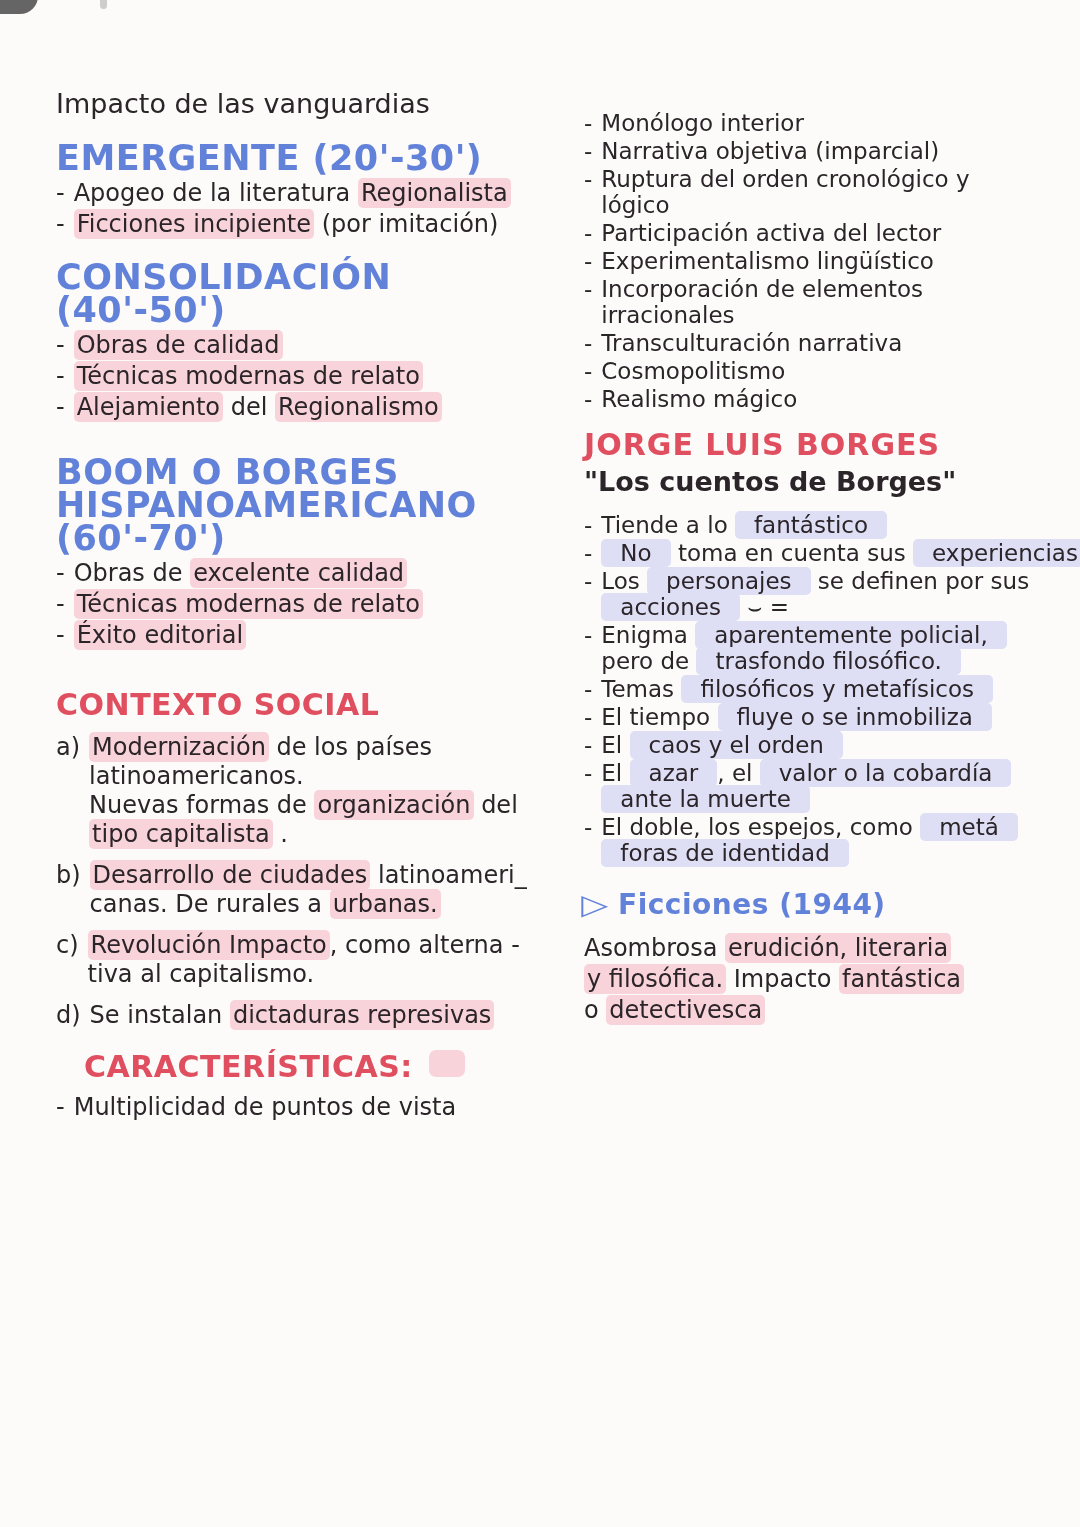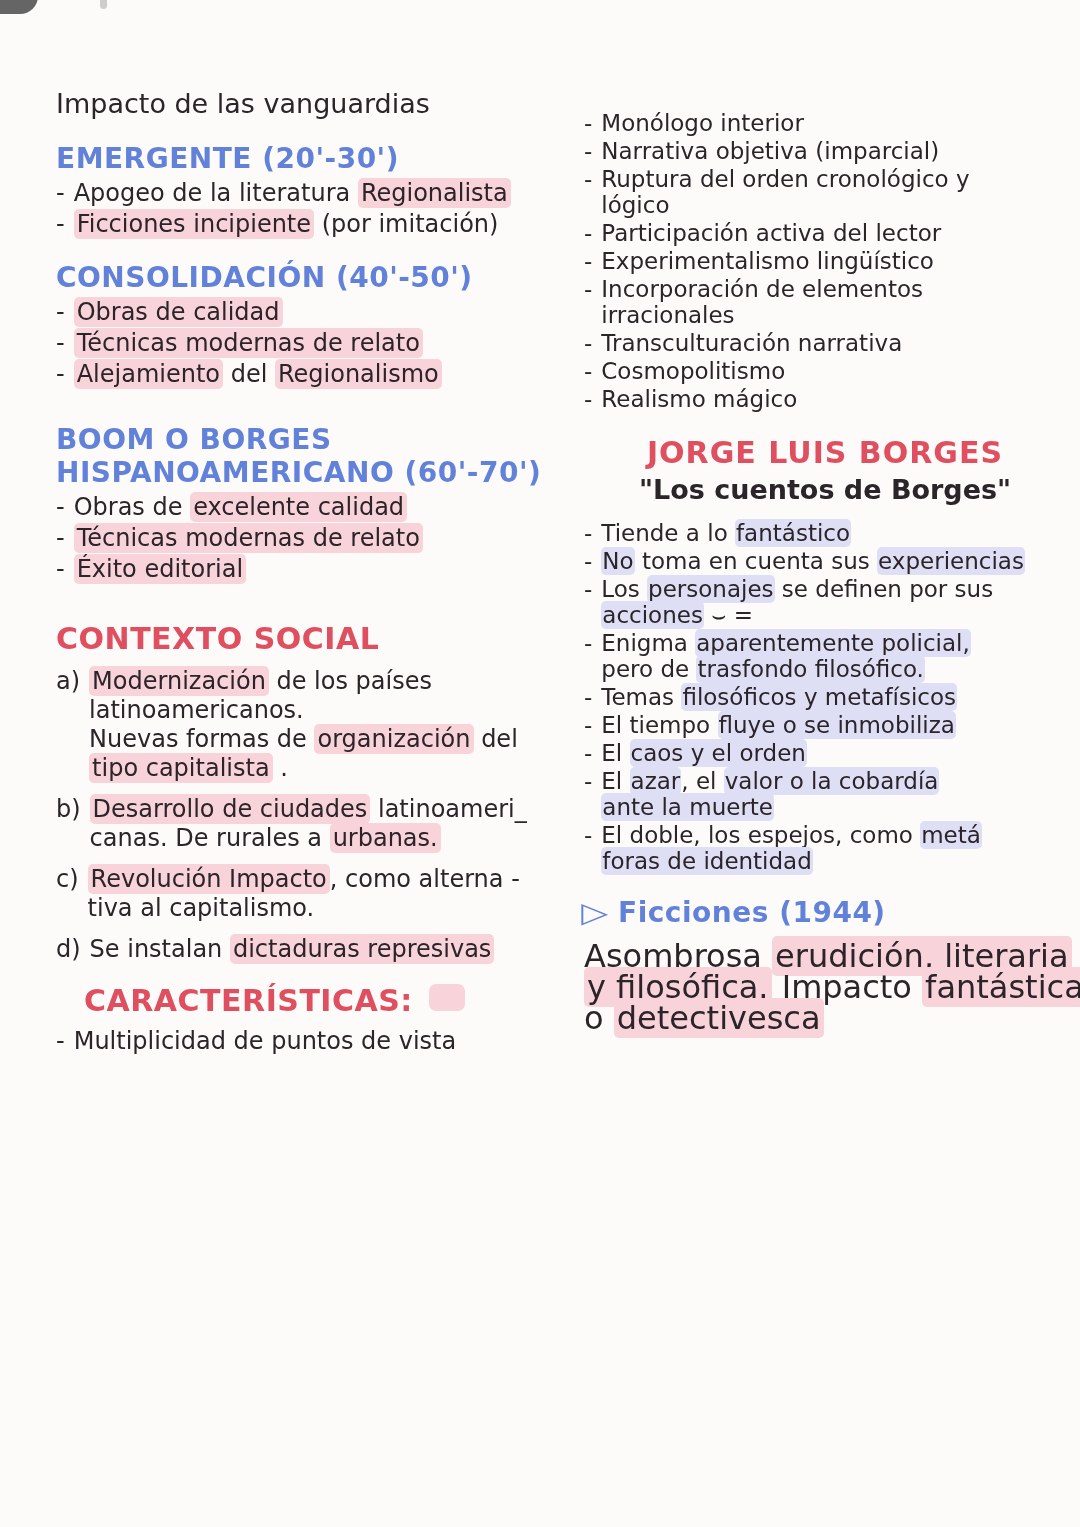--- a/index.html
+++ b/index.html
@@ -19,56 +19,56 @@
   .col{position:absolute;}
   .col-left{left:56px;top:78px;width:516px;}
   .col-right{left:584px;top:106px;width:482px;}
 
   h1.title{
     margin:0;font-size:46px;line-height:50px;font-weight:bold;
     color:var(--red,#e04f5f);letter-spacing:1.5px;white-space:nowrap;
   }
   .subtitle{font-size:27px;line-height:32px;margin-top:10px;}
 
-  h2{margin:0;font-weight:bold;font-size:28px;line-height:33px;letter-spacing:.5px;}
+  h2{margin:0;font-weight:bold;font-size:35px;line-height:33px;letter-spacing:.5px;}
   h2.blue{color:var(--blue,#6282da);}
   h2.red{color:var(--red,#e04f5f);font-size:30px;}
   .mt-sec{margin-top:22px;}
   .mt-sec-lg{margin-top:34px;}
   .mt-contexto{margin-top:38px;}
 
   .list{margin-top:4px;}
   .li{display:flex;align-items:flex-start;margin-top:2px;}
   .li .marker{flex:0 0 auto;margin-right:9px;white-space:pre;}
   .li .body{flex:1 1 auto;}
   .col-left .li{font-size:24px;line-height:29px;}
   .col-right .li{font-size:23px;line-height:26px;}
   .list-lettered .li{margin-top:12px;font-size:24px;line-height:29px;}
   .tline{white-space:nowrap;}
 
   .hl-pink{background:var(--pink,#f8d3da);border-radius:5px;padding:1px 3px;}
-  .hl-lav{background:var(--lavender,#dedef4);border-radius:5px;padding:1px 1px;}
+  .hl-lav{background:var(--lavender,#dedef4);border-radius:5px;padding:1px 19px;}
 
   .caract-head{margin-top:20px;padding-left:28px;display:flex;align-items:flex-start;}
   .chip{
     display:inline-block;width:36px;height:27px;margin-left:16px;
     background:var(--pink,#f8d3da);border-radius:7px;
   }
   .caract-list{margin-top:10px;}
 
-  .borges-head{margin-top:24px;text-align:center;}
+  .borges-head{margin-top:16px;text-align:left;}
   .borges-title{margin:0;font-size:30px;line-height:34px;font-weight:bold;color:var(--red,#e04f5f);letter-spacing:1px;}
   .borges-sub{font-size:27px;line-height:32px;font-weight:bold;margin-top:4px;}
   .borges-list{margin-top:14px;}
 
   .ficciones{margin-top:22px;display:flex;align-items:center;color:var(--blue,#6282da);
     font-size:28px;font-weight:bold;letter-spacing:.5px;}
   .tri{display:inline-block;transform:scaleX(1.25);margin-right:12px;font-weight:normal;}
   .ficc-note{margin-top:12px;}
-  .ficc-note .li{font-size:32px;line-height:31px;}
+  .ficc-note .li{font-size:24px;line-height:31px;}
 </style>
 </head>
 <body>
 
 <div class="page">
   <div class="corner-smudge"></div>
   <div class="edge-speck"></div>
 
   <div class="col col-left">
     <div class="subtitle">Impacto de las vanguardias</div>

